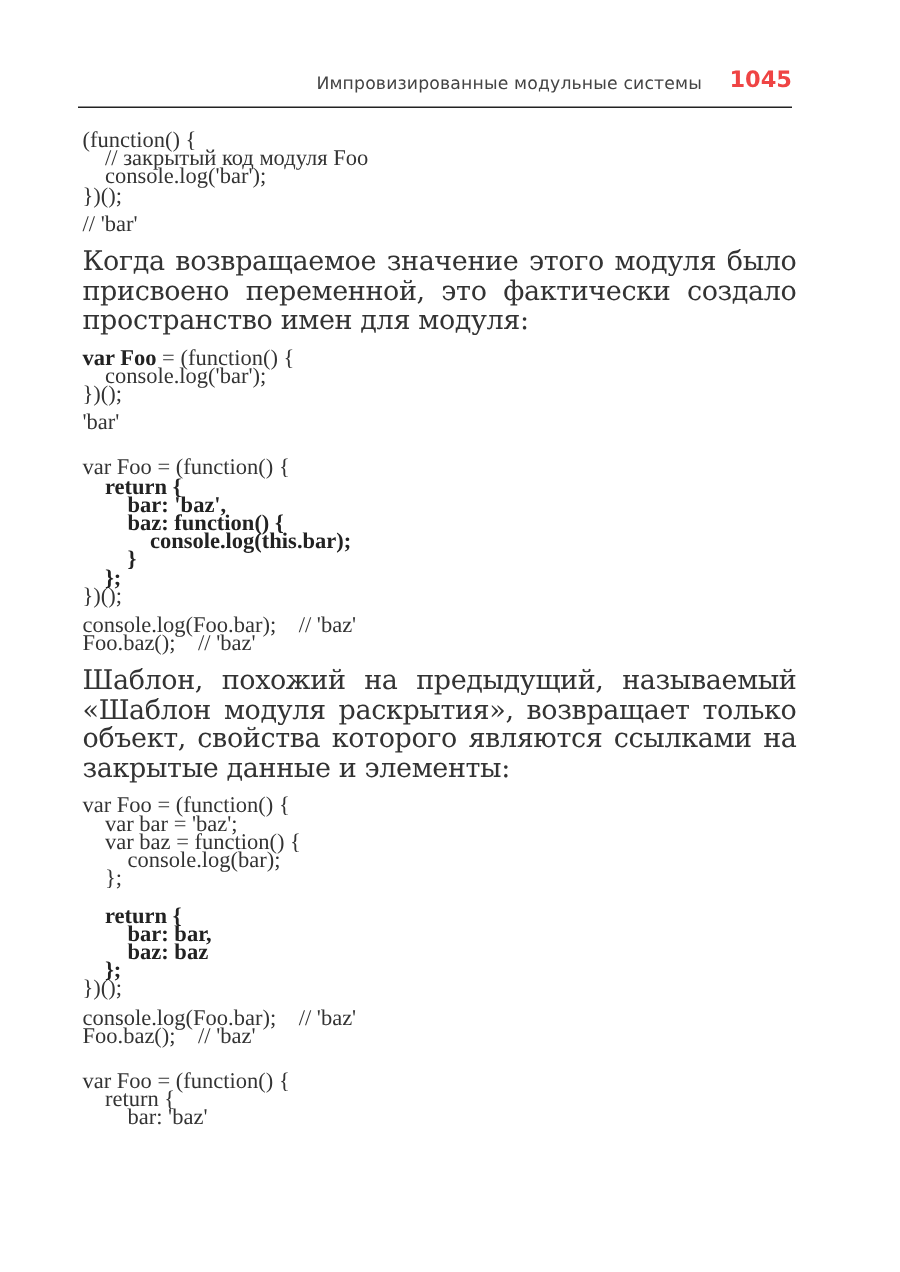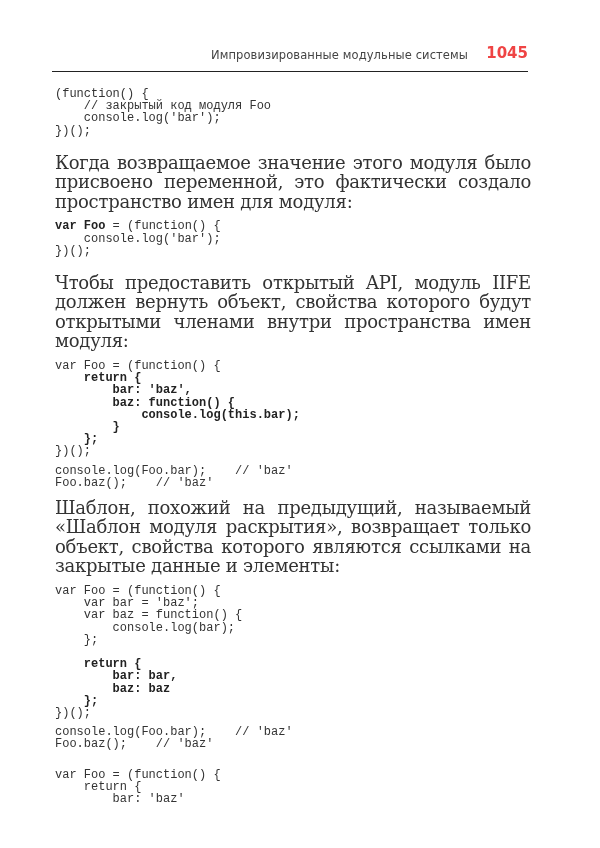--- a/index.html
+++ b/index.html
@@ -13,21 +13,21 @@
     font-family: "DejaVu Sans", sans-serif; font-size: 11.5px; color: #444;
     letter-spacing: 0.1px;
     text-align: center;
   }
   .page-num {
     position: absolute; right: 0; top: 0;
     font-family: "DejaVu Sans", sans-serif; font-size: 15px; font-weight: bold; color: #ef4444;
   }
   .content { position: absolute; left: 55px; top: 88px; width: 476px; }
   pre.code {
-    margin: 0; font-family: Liberation Mono, monospace; font-size: 12px;
+    margin: 0; font-family: Liberation Serif, serif; font-size: 15px;
     line-height: 12.2px; color: #333; white-space: pre;
   }
   pre.code .b { font-weight: bold; color: #222; }
   p.para {
     margin: 0; font-family: "DejaVu Serif", serif; font-size: 18px;
     line-height: 19.5px; color: #333; text-align: justify; letter-spacing: -0.25px;
   }
   .gap-s { height: 7px; }
   .gap-m { height: 9px; }
 </style>
@@ -38,29 +38,30 @@
   <span class="header-title">Импровизированные модульные системы</span>
   <span class="page-num">1045</span>
 </div>
 
 <div class="content">
   <pre class="code"><span>(function() {</span>
 <span>    // закрытый код модуля Foo</span>
 <span>    console.log('bar');</span>
 <span>})();</span></pre>
   <div class="gap-s"></div>
+  <pre class="code">// 'bar'</pre>
   <div class="gap-m"></div>
   <p class="para">Когда возвращаемое значение этого модуля было присвоено переменной, это фактически создало пространство имен для модуля:</p>
   <div class="gap-m"></div>
   <pre class="code"><span class="b">var Foo</span><span> = (function() {</span>
 <span>    console.log('bar');</span>
 <span>})();</span></pre>
   <div class="gap-s"></div>
+  <pre class="code">'bar'</pre>
   <div class="gap-m"></div>
-  <p class="para">Чтобы предоставить открытый API, модуль IIFE должен вернуть объект, свойства которого будут открытыми членами внутри пространства имен модуля:</p>
   <div class="gap-m"></div>
   <pre class="code"><span>var Foo = (function() {</span>
 <span class="b">    return {</span>
 <span class="b">        bar: 'baz',</span>
 <span class="b">        baz: function() {</span>
 <span class="b">            console.log(this.bar);</span>
 <span class="b">        }</span>
 <span class="b">    };</span>
 <span>})();</span></pre>
   <div class="gap-s"></div>

